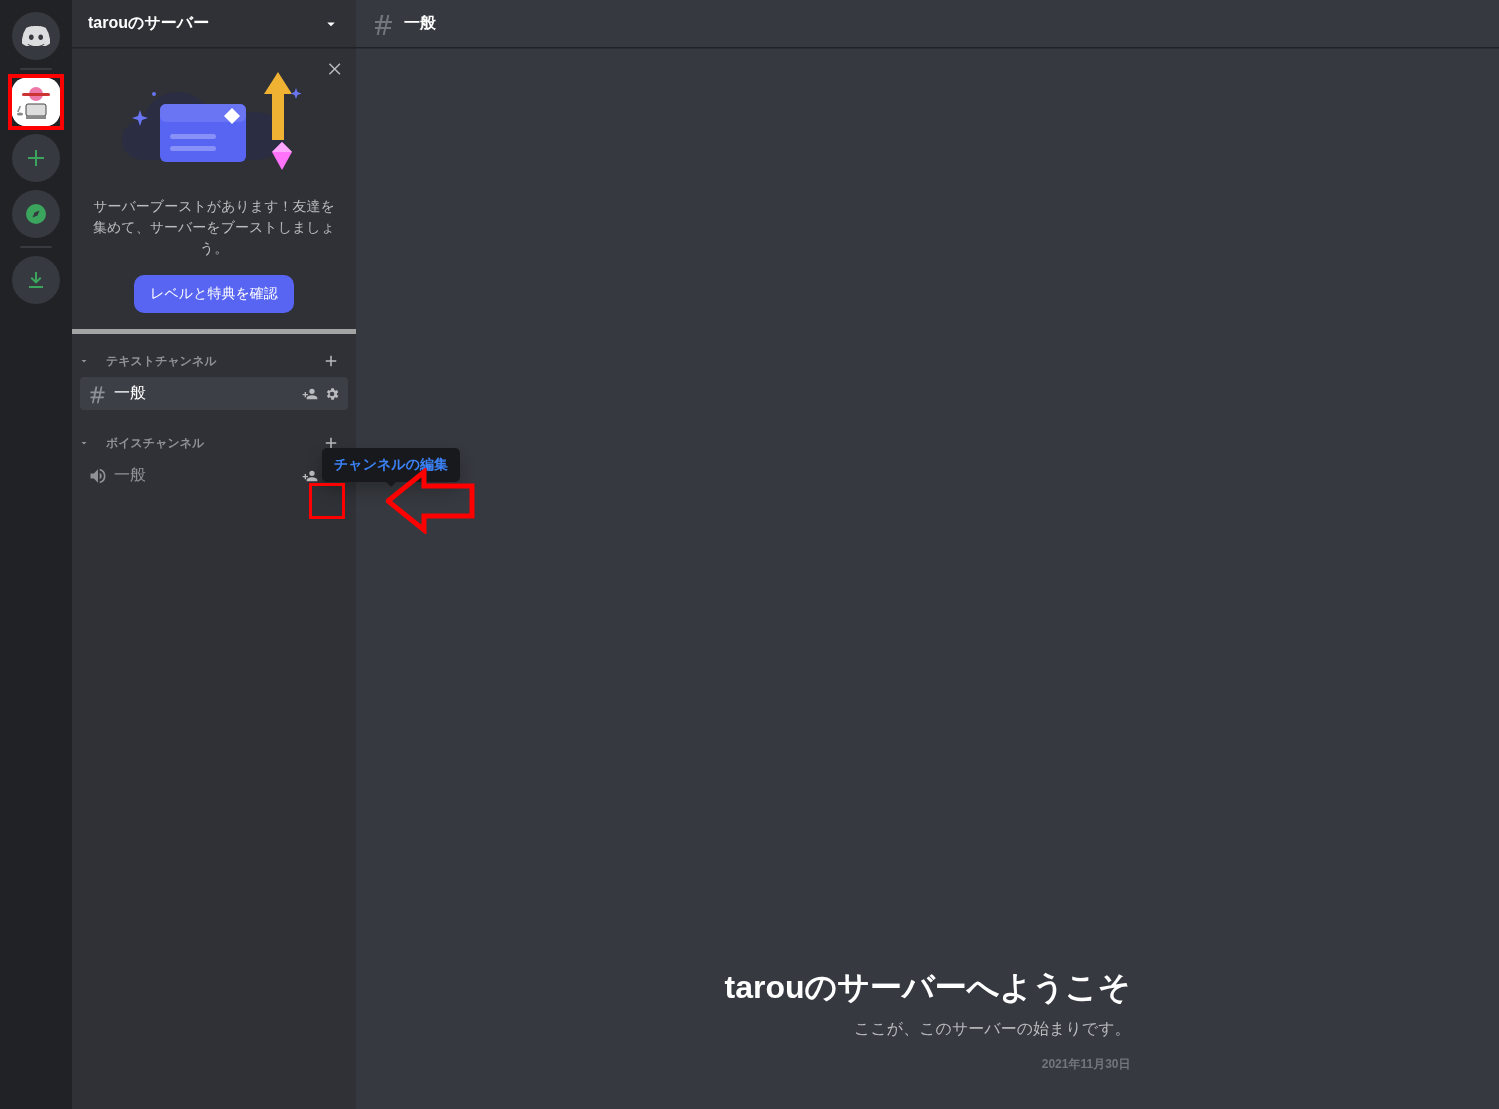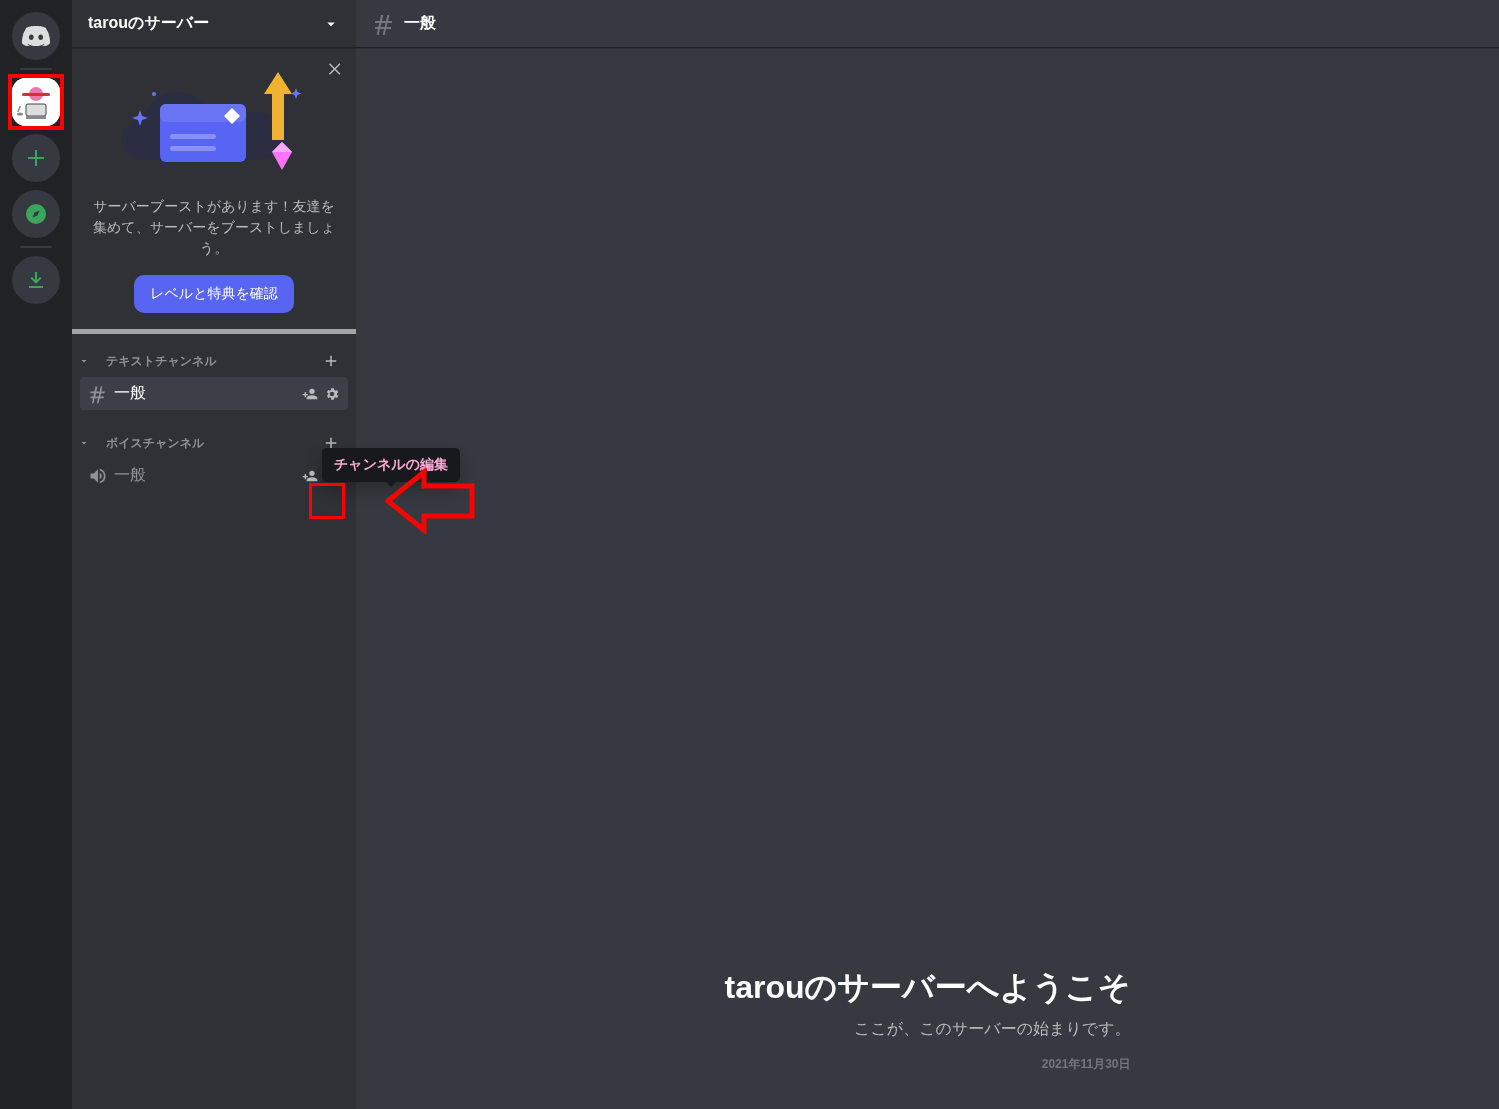--- a/index.html
+++ b/index.html
@@ -218,21 +218,21 @@
   .date-divider {
     font-size: 12px;
     color: #72767d;
     font-weight: 600;
   }
 
   
   .tooltip {
     position: absolute;
     background: #18191c;
-    color: #f9a8d4;
+    color: #3b82f6;
     padding: 8px 12px;
     border-radius: 5px;
     font-size: 14px;
     font-weight: 600;
     white-space: nowrap;
     box-shadow: 0 8px 16px rgba(0,0,0,.24);
     z-index: 50;
   }
   .tooltip::after {
     content: '';

